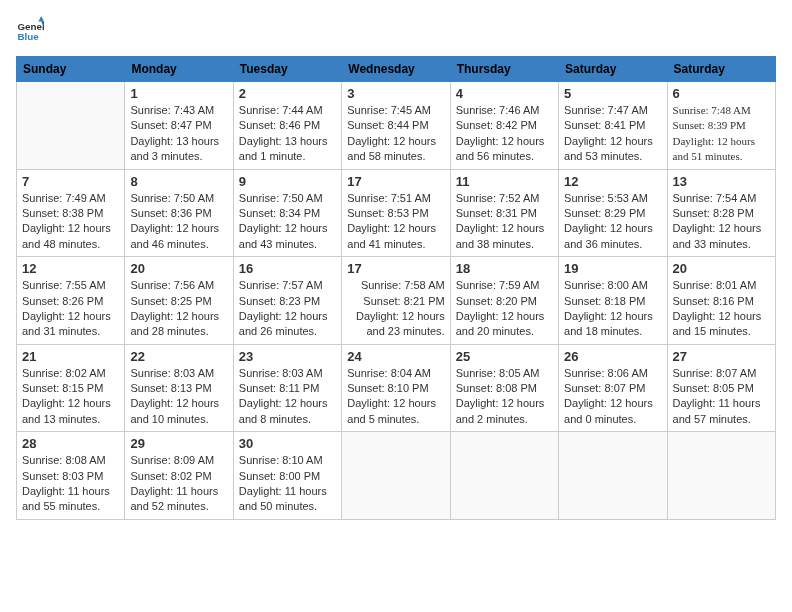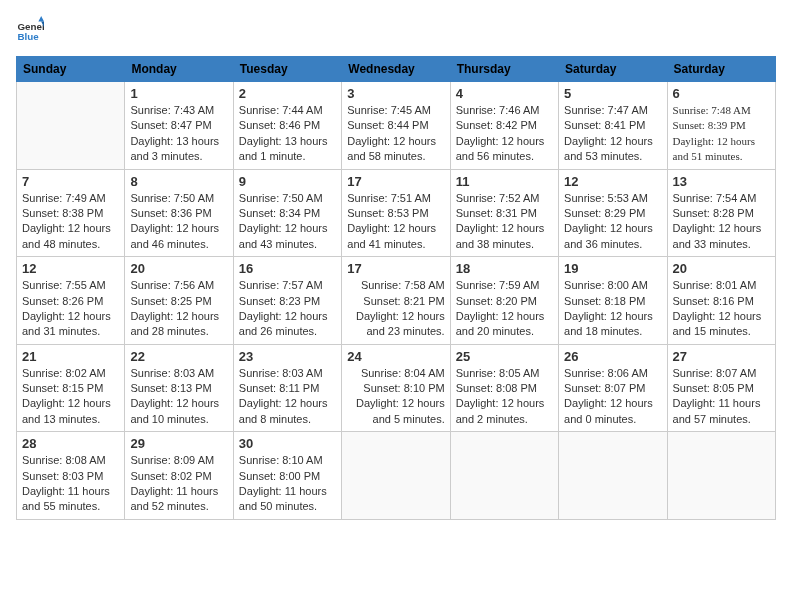--- a/index.html
+++ b/index.html
@@ -273,21 +273,21 @@
         </td>
         <td>
           <span class="day-num">23</span>
           <div class="day-info" style="white-space: pre-line;">Sunrise: 8:03 AM
 Sunset: 8:11 PM
 Daylight: 12 hours
 and 8 minutes.</div>
         </td>
         <td>
           <span class="day-num">24</span>
-          <div class="day-info" style="white-space: pre-line; text-align: right;">Sunrise: 8:04 AM
+          <div class="day-info" style="white-space: pre-line;">Sunrise: 8:04 AM
 Sunset: 8:10 PM
 Daylight: 12 hours
 and 5 minutes.</div>
         </td>
         <td>
           <span class="day-num">25</span>
           <div class="day-info" style="white-space: pre-line;">Sunrise: 8:05 AM
 Sunset: 8:08 PM
 Daylight: 12 hours
 and 2 minutes.</div>

